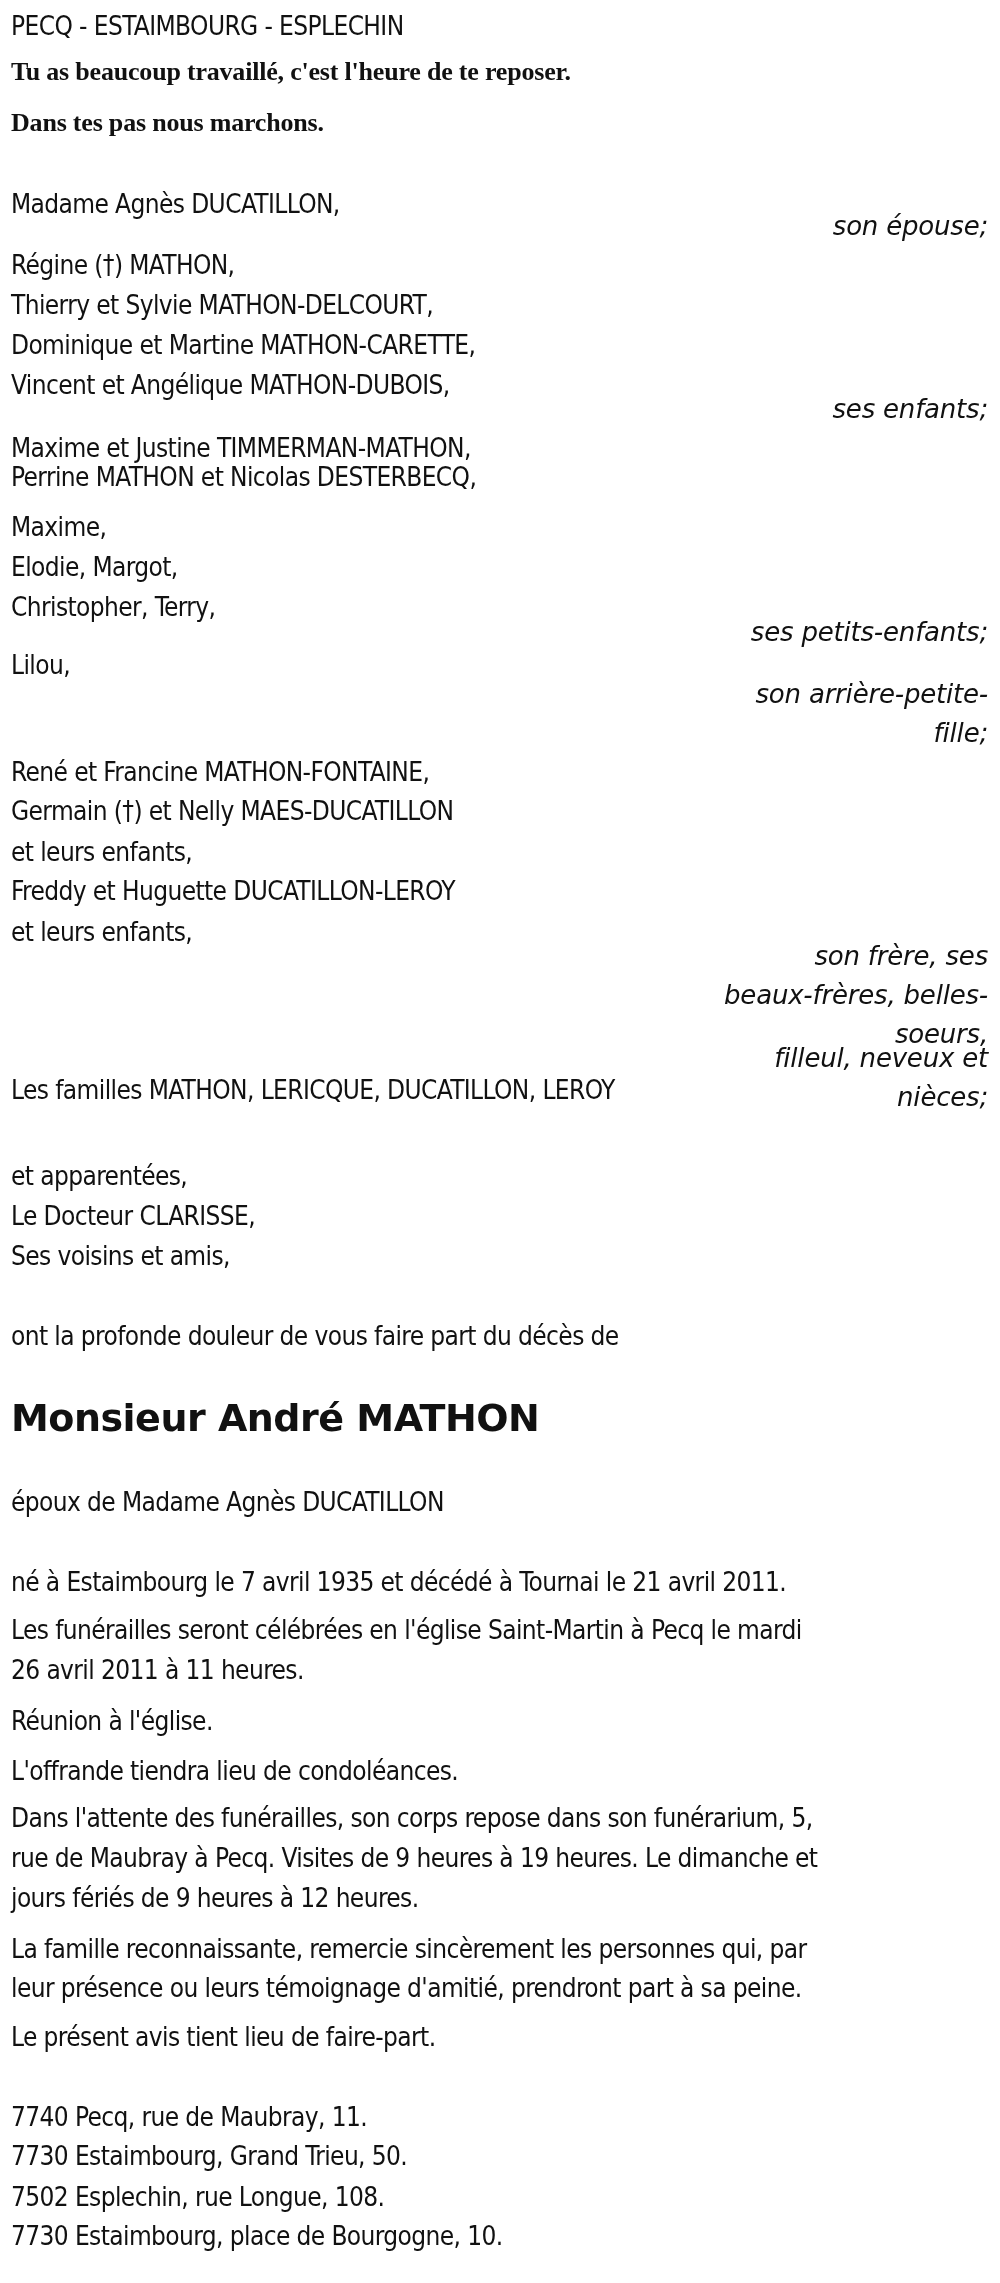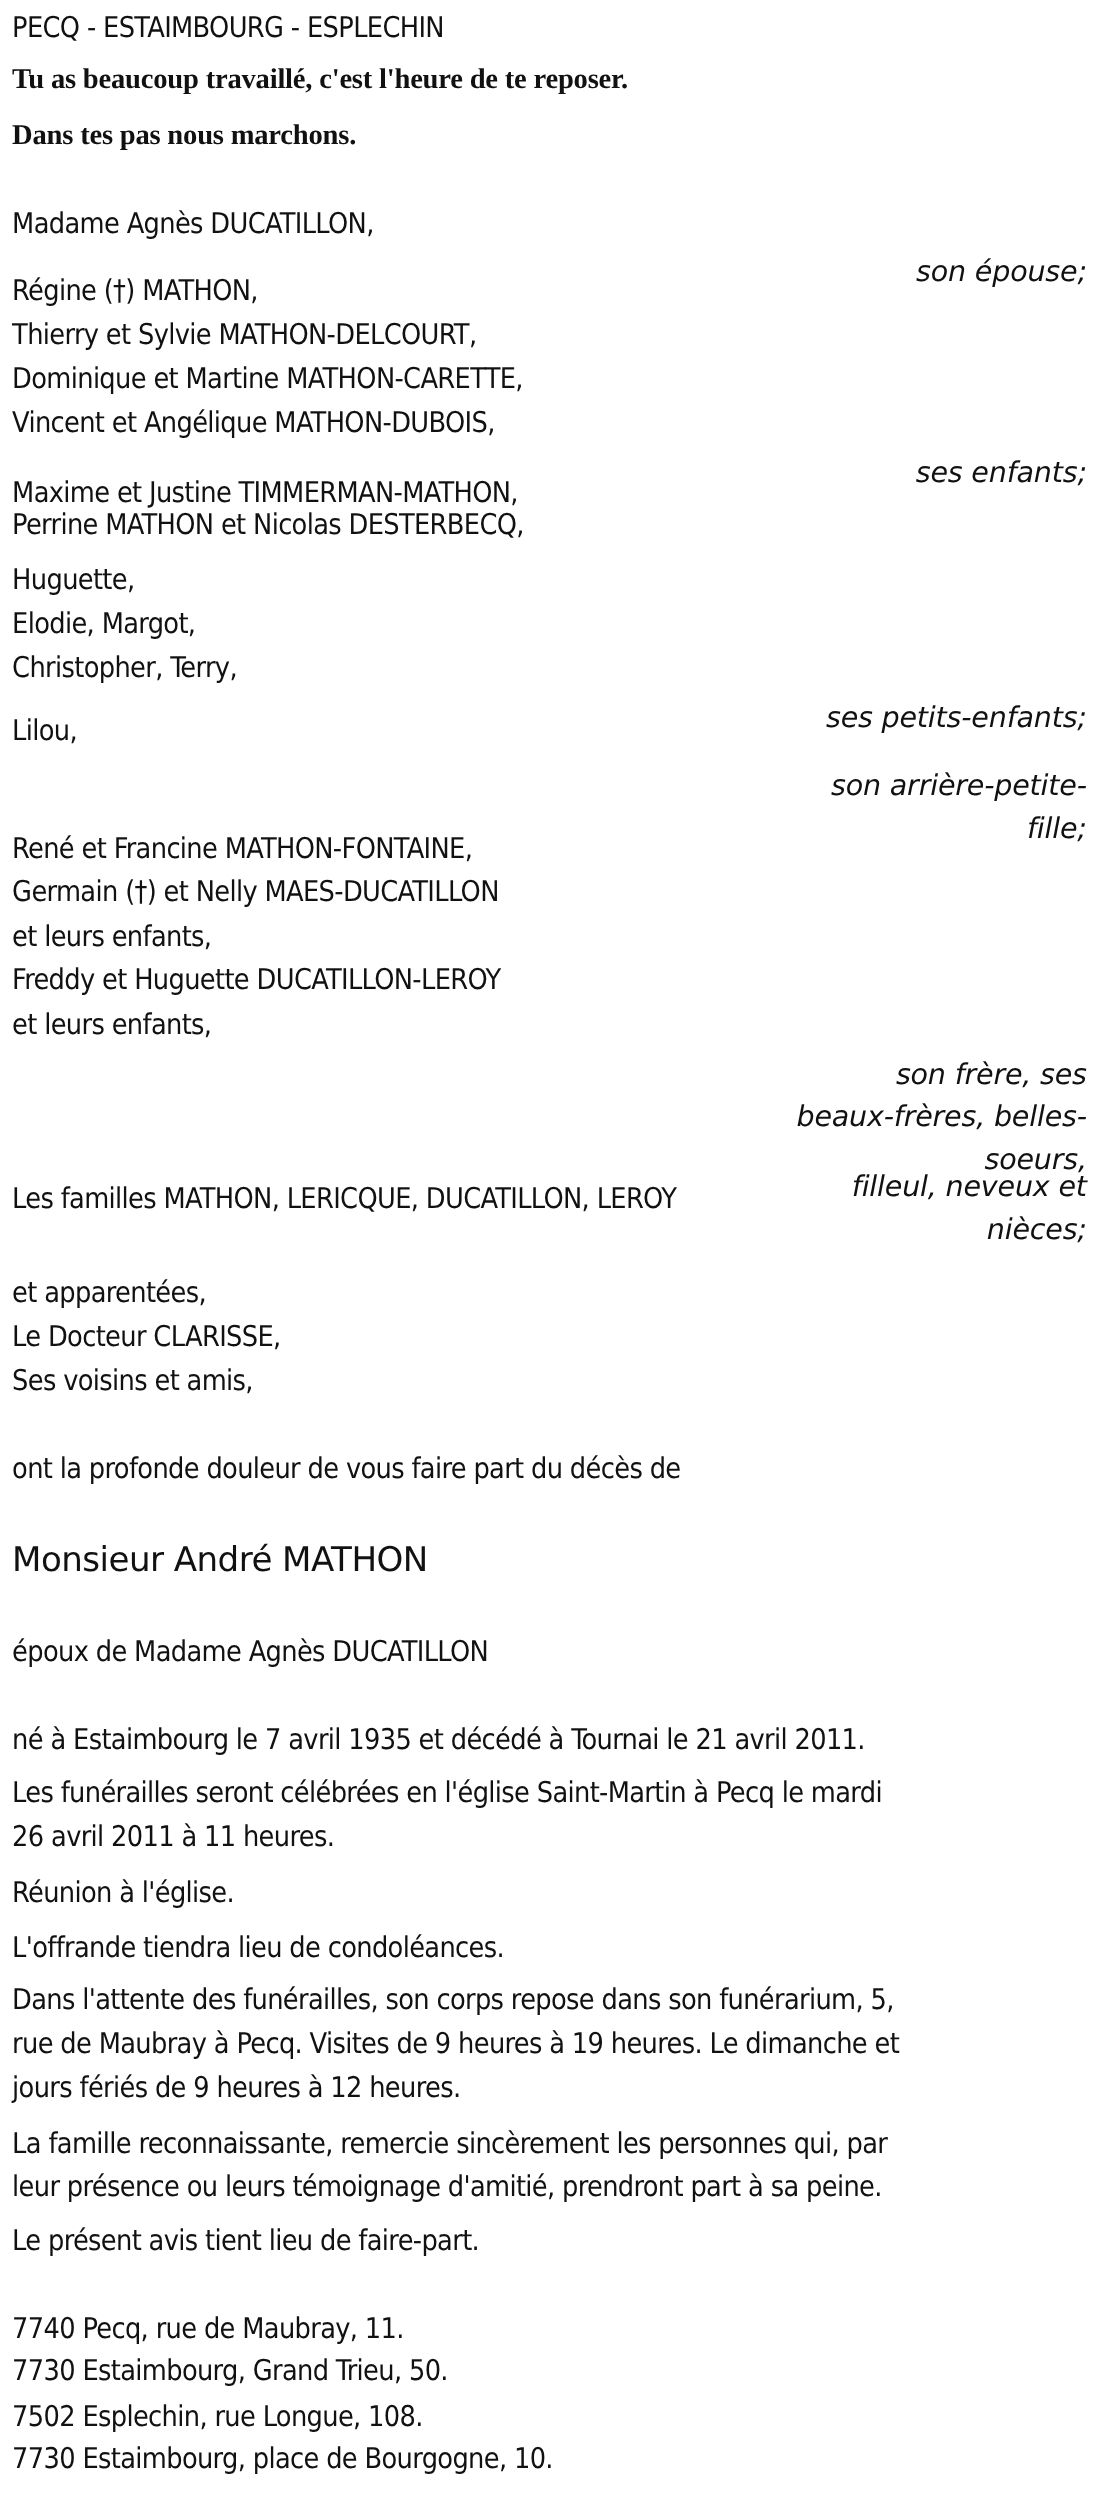--- a/index.html
+++ b/index.html
@@ -14,25 +14,24 @@
       line-height: 34px; height: 34px;
       font-stretch: condensed;
       letter-spacing: -0.6px;
     }
     .bold { font-weight: bold; letter-spacing: -0.2px; font-family: Liberation Serif, serif; }
     .rel {
       position: absolute; right: 12px; white-space: nowrap;
       font-style: italic; text-align: right;
       line-height: 34px; height: 34px;
       letter-spacing: -0.2px;
-      margin-top: 21px;
     }
     .heading {
       position: absolute; left: 11px; white-space: nowrap;
-      font-weight: normal; font-size: 31px; line-height: 48px;
+      font-weight: bold; font-size: 38px; line-height: 48px;
       letter-spacing: -0.5px;
     }
   </style>
 </head>
 <body>
 
 <div class="line" style="top:9px">PECQ - ESTAIMBOURG - ESPLECHIN</div>
 <div class="line bold" style="top:55px">Tu as beaucoup travaillé, c'est l'heure de te reposer.</div>
 <div class="line bold" style="top:106px">Dans tes pas nous marchons.</div>
 
@@ -40,21 +39,21 @@
 <div class="rel" style="top:209px">son épouse;</div>
 
 <div class="line" style="top:248px">Régine (†) MATHON,</div>
 <div class="line" style="top:288px">Thierry et Sylvie MATHON-DELCOURT,</div>
 <div class="line" style="top:328px">Dominique et Martine MATHON-CARETTE,</div>
 <div class="line" style="top:368px">Vincent et Angélique MATHON-DUBOIS,</div>
 <div class="rel" style="top:392px">ses enfants;</div>
 
 <div class="line" style="top:431px">Maxime et Justine TIMMERMAN-MATHON,</div>
 <div class="line" style="top:460px">Perrine MATHON et Nicolas DESTERBECQ,</div>
-<div class="line" style="top:510px">Huguette,</div>
+<div class="line" style="top:510px">Maxime,</div>
 <div class="line" style="top:550px">Elodie, Margot,</div>
 <div class="line" style="top:590px">Christopher, Terry,</div>
 <div class="rel" style="top:615px">ses petits-enfants;</div>
 
 <div class="line" style="top:648px">Lilou,</div>
 <div class="rel" style="top:677px">son arrière-petite-</div>
 <div class="rel" style="top:716px">fille;</div>
 
 <div class="line" style="top:755px">René et Francine MATHON-FONTAINE,</div>
 <div class="line" style="top:794px">Germain (†) et Nelly MAES-DUCATILLON</div>

